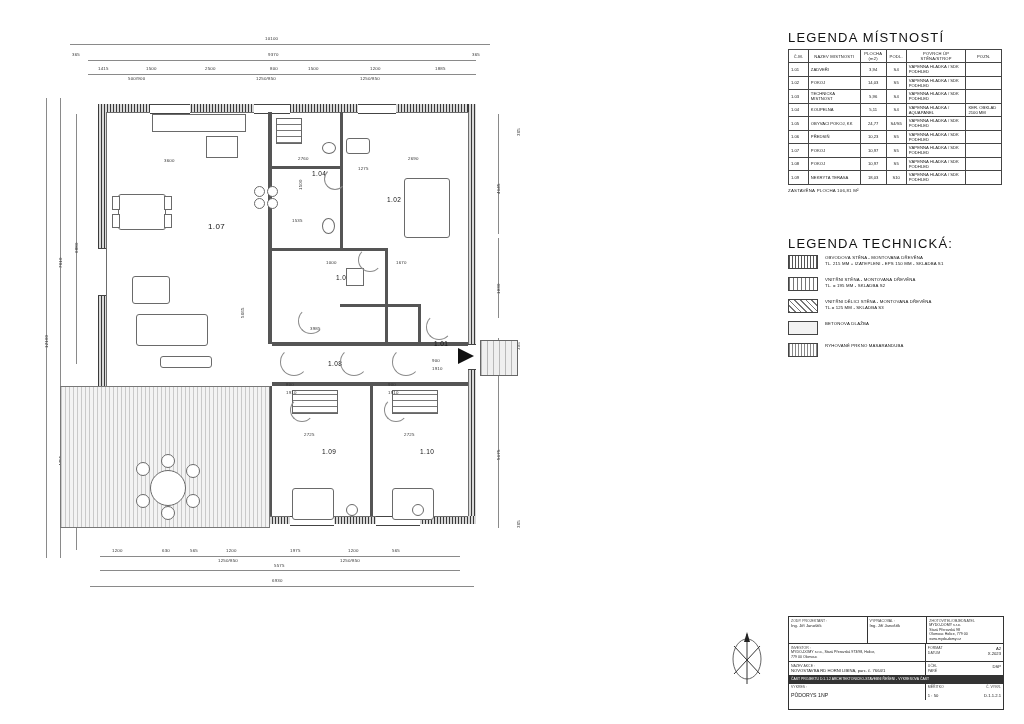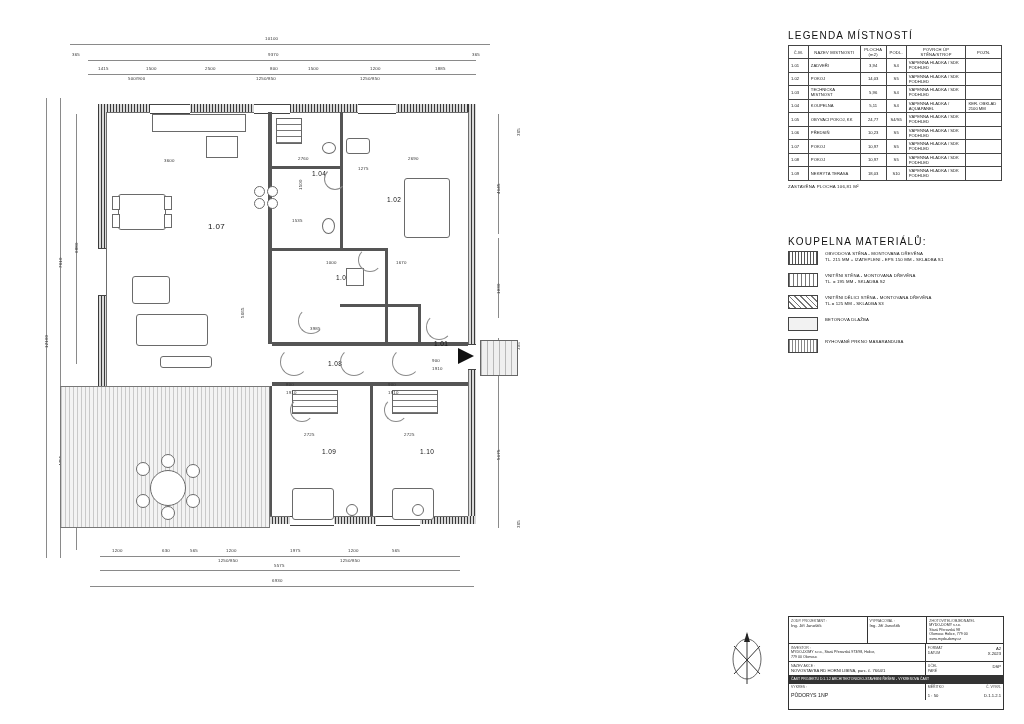--- a/index.html
+++ b/index.html
@@ -33,21 +33,21 @@
 
   .furn{position:absolute;border:1px solid #6a6a6a;background:#fff;}
   .furn.round{border-radius:50%;}
   .furn.soft{border-radius:3px;}
   .stairs{position:absolute;background:repeating-linear-gradient(0deg,#777 0 1px,#fff 1px 6px);border:1px solid #666;}
   .doorarc{position:absolute;border:1px solid #8a8a8a;border-radius:50%;border-right-color:transparent;border-top-color:transparent;}
   .winmark{position:absolute;background:#fff;border-top:1px solid #444;border-bottom:1px solid #444;}
 
   
   #legend-rooms{position:absolute;left:788px;top:30px;width:214px;}
-  .legend-title{font-size:10px;letter-spacing:1.2px;color:#111;margin-bottom:4px;}
+  .legend-title{font-size:13px;letter-spacing:1.2px;color:#111;margin-bottom:4px;}
   table.rooms{border-collapse:collapse;width:214px;font-size:4.2px;}
   table.rooms th,table.rooms td{border:.6px solid #444;padding:1px 2px;vertical-align:middle;line-height:1.25;}
   table.rooms th{font-weight:normal;font-size:4.1px;letter-spacing:.2px;}
   .c-cm{width:17px;}
   .c-name{width:56px;}
   .c-pl{width:22px;text-align:center;}
   .c-pod{width:16px;text-align:center;}
   .c-pov{width:64px;}
   .c-poz{width:36px;}
   .sumline{font-size:4.4px;margin-top:3px;letter-spacing:.2px;}
@@ -355,21 +355,21 @@
           <td class="c-pod">S10</td>
           <td>VÁPENNÁ HLADKÁ / SDK PODHLED</td>
           <td></td>
         </tr>
       </tbody>
     </table>
     <div class="sumline">ZASTAVĚNÁ PLOCHA 106,81 M²</div>
   </div>
 
   <div id="legend-mat">
-    <div class="legend-title">KOUPELNA MATERIÁLŮ:</div>
+    <div class="legend-title">LEGENDA TECHNICKÁ:</div>
 
     <div class="matrow">
       <div class="swatch sw1"></div>
       <div class="mattxt" style="white-space:pre-line;">OBVODOVÁ STĚNA - MONTOVANÁ DŘEVĚNÁ
 TL. 215 MM + IZATEPLENÍ - EPS 150 MM - SKLADBA S1</div>
     </div>
     <div class="matrow">
       <div class="swatch sw2"></div>
       <div class="mattxt" style="white-space:pre-line;">VNITŘNÍ STĚNA - MONTOVANÁ DŘEVĚNÁ
 TL. = 195 MM - SKLADBA S2</div>

